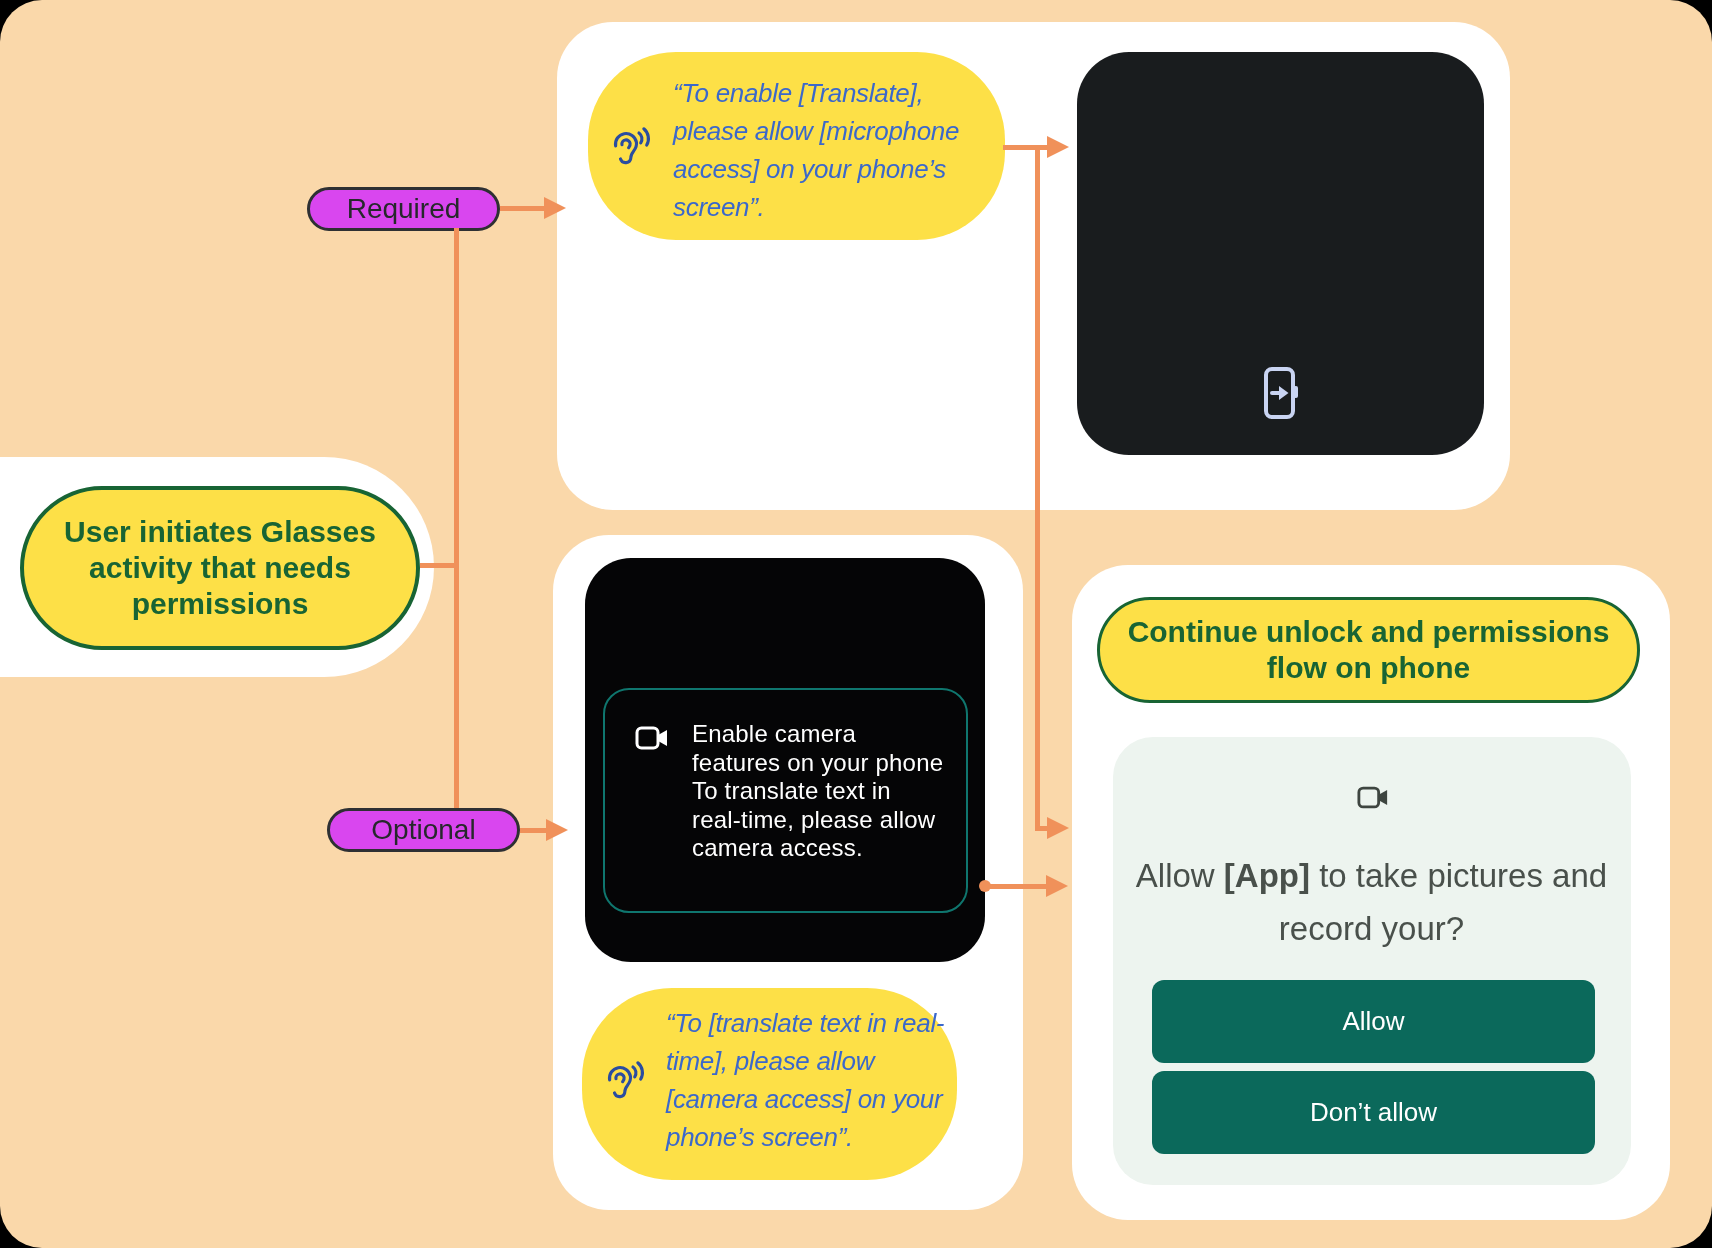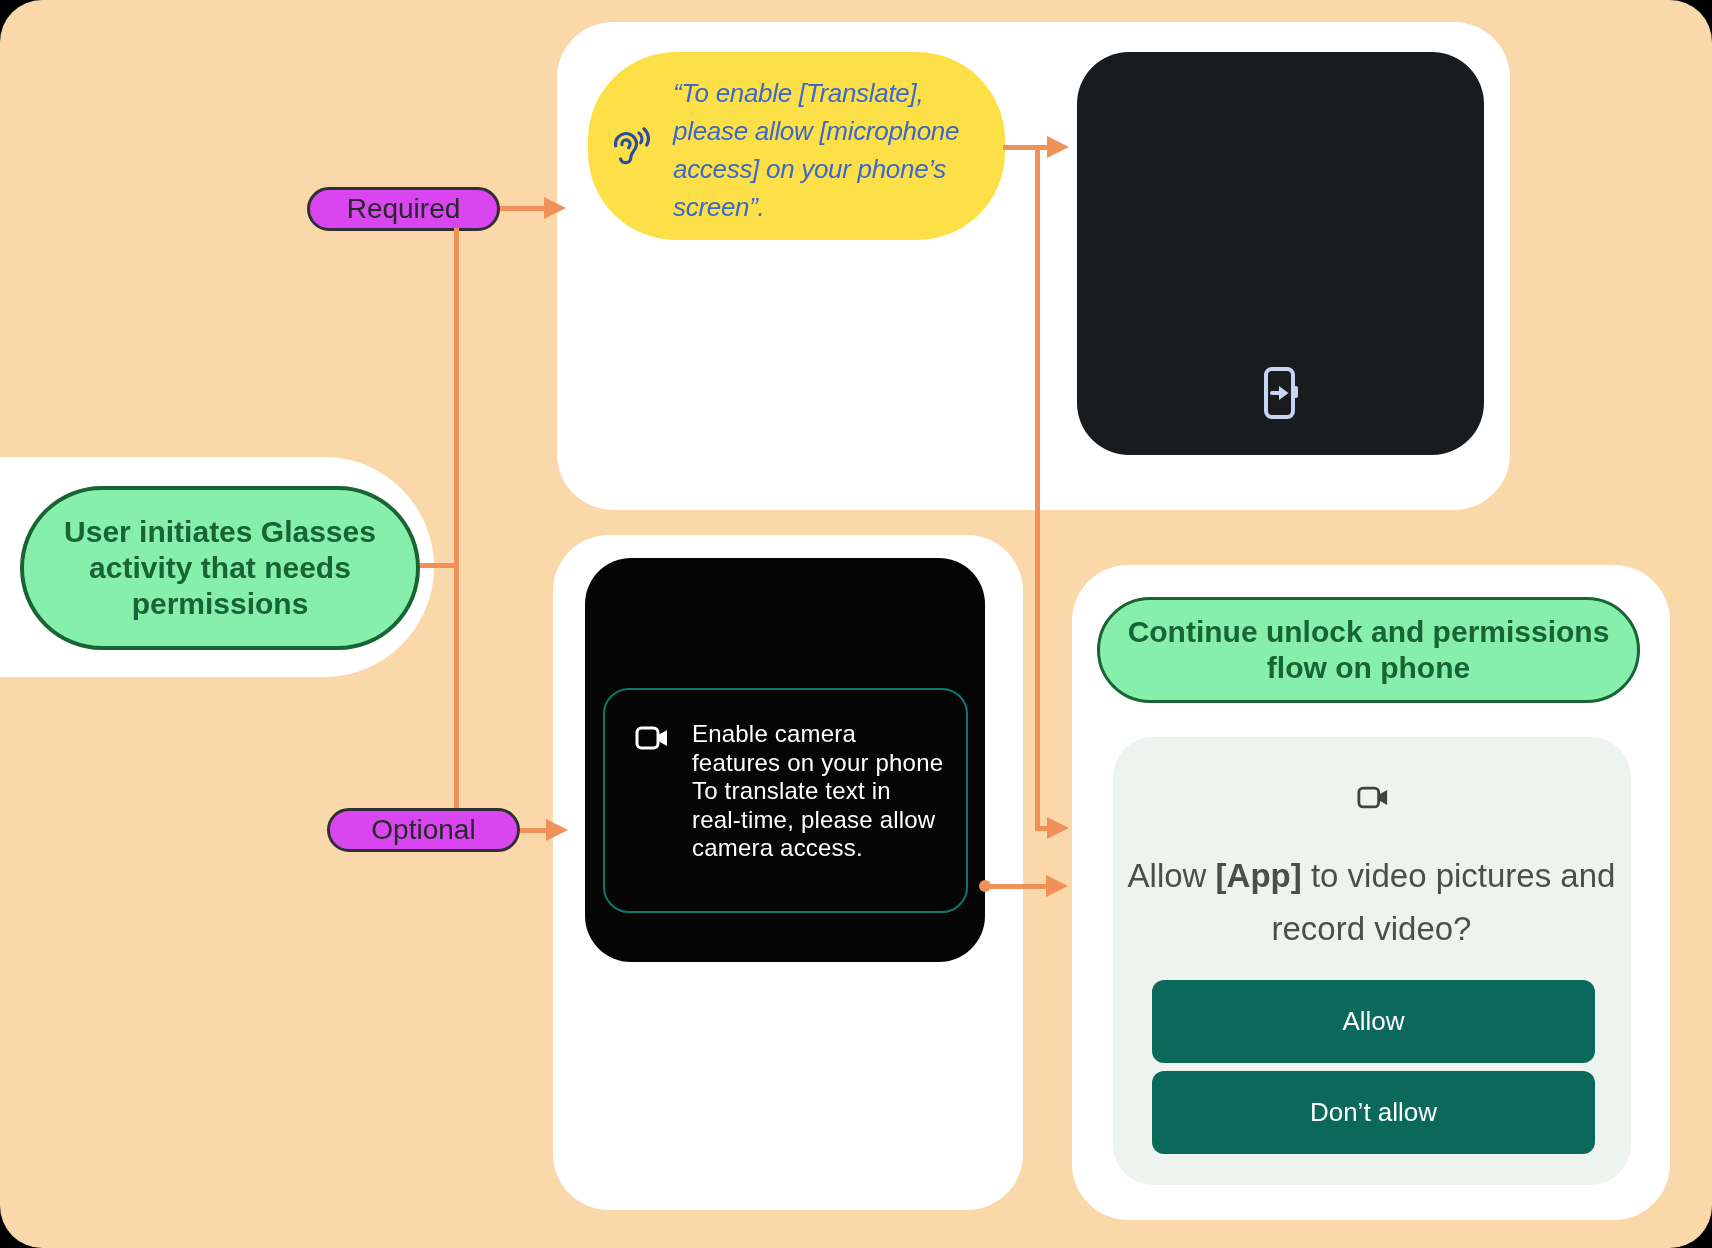--- a/index.html
+++ b/index.html
@@ -30,21 +30,21 @@
   .glasses-panel{position:absolute;left:18px;top:130px;width:365px;height:225px;border-radius:26px;border:2px solid #0f766e;}
   .glasses-cam{position:absolute;left:30px;top:34px;}
   .glasses-text{position:absolute;left:87px;top:30px;width:252px;color:#fff;font-size:24px;line-height:28.5px;font-weight:500;letter-spacing:0.2px;}
 
   .label-pill{position:absolute;width:193px;height:44px;background:#d946ef;border:3px solid #2E3033;border-radius:23px;
     display:flex;align-items:center;justify-content:center;font-size:28px;font-weight:500;color:#26282B;}
   .label-required{left:307px;top:187px;}
   .label-optional{left:327px;top:808px;justify-content:center;}
 
   .outline-pill{display:flex;align-items:center;justify-content:center;text-align:center;
-    border:4px solid #186434;color:#186434;font-weight:700;background:#86efac;}
+    border:4px solid #186434;color:#186434;font-weight:700;background:#fde047;}
   .start-pill{position:absolute;left:90px;top:29px;width:400px;height:164px;border-radius:82px;
     font-size:30px;line-height:36px;padding:0 26px;}
   .continue-pill{position:absolute;left:25px;top:32px;width:543px;height:106px;border-radius:53px;
     border-width:3.5px;font-size:30px;line-height:36px;padding:0 18px;}
 
   .dialog{position:absolute;left:41px;top:172px;width:518px;height:448px;border-radius:40px;background:#EDF4EF;}
   .dialog-cam{position:absolute;left:244px;top:47px;}
   .dialog-title{position:absolute;left:6px;top:112px;width:505px;text-align:center;
     font-size:33px;line-height:53px;color:#49504B;}
   .dialog-title .app{font-weight:700;}
@@ -101,33 +101,42 @@
         <svg class="glasses-cam" width="34" height="28" viewBox="0 0 34 28" fill="none">
           <rect x="2" y="4" width="21" height="20" rx="4.5" stroke="#fff" stroke-width="3"></rect>
           <path d="M24 10.5l8-4.5v16l-8-4.5z" fill="#fff"></path>
         </svg>
         <div class="glasses-text">
           <div>Enable camera features on your phone</div>
           <div>To translate text in real-time, please allow camera access.</div>
         </div>
       </div>
     </div>
+    <div class="bubble bubble-bottom">
+      <svg class="ear" viewBox="0 0 48 48" fill="none" stroke="#2A4DA0" stroke-width="3.4" stroke-linecap="round">
+        <path d="M9 19a11.5 11.5 0 0 1 23 0c0 4.6-2.4 6.8-4.9 9.2-2 1.9-3.7 3.6-4 6.3a5.8 5.8 0 0 1-11.4-.6"></path>
+        <path d="M16 19a4.5 4.5 0 0 1 9 0c0 2.1-1 3.2-2.4 4.4"></path>
+        <path d="M36.5 9.5a8 8 0 0 1 0 11"></path>
+        <path d="M42.5 6a14 14 0 0 1 0 18"></path>
+      </svg>
+      <div class="bubble-text">“To [translate text in real-time], please allow [camera access] on your phone’s screen”.</div>
+    </div>
   </div>
 
   <div class="card card-right">
     <div class="outline-pill continue-pill">
       <span>Continue unlock and permissions flow on phone</span>
     </div>
     <div class="dialog">
       <svg class="dialog-cam" width="32" height="27" viewBox="0 0 34 28" fill="none">
         <rect x="2" y="4" width="21" height="20" rx="4.5" stroke="#3E4540" stroke-width="3"></rect>
         <path d="M24 10.5l8-4.5v16l-8-4.5z" fill="#3E4540"></path>
       </svg>
       <div class="dialog-title">
-        <span>Allow </span><span class="app">[App]</span><span> to video pictures and record video?</span>
+        <span>Allow </span><span class="app">[App]</span><span> to take pictures and record your?</span>
       </div>
       <button class="dlg-btn btn-allow">Allow</button>
       <button class="dlg-btn btn-dont">Don’t allow</button>
     </div>
   </div>
 
   <div class="oline" style="left:500px;top:205.5px;width:46px;height:5px;"></div>
   <div class="ohead" style="left:544px;top:196.5px;"></div>
 
   <div class="oline" style="left:454px;top:228px;width:5px;height:580px;"></div>

